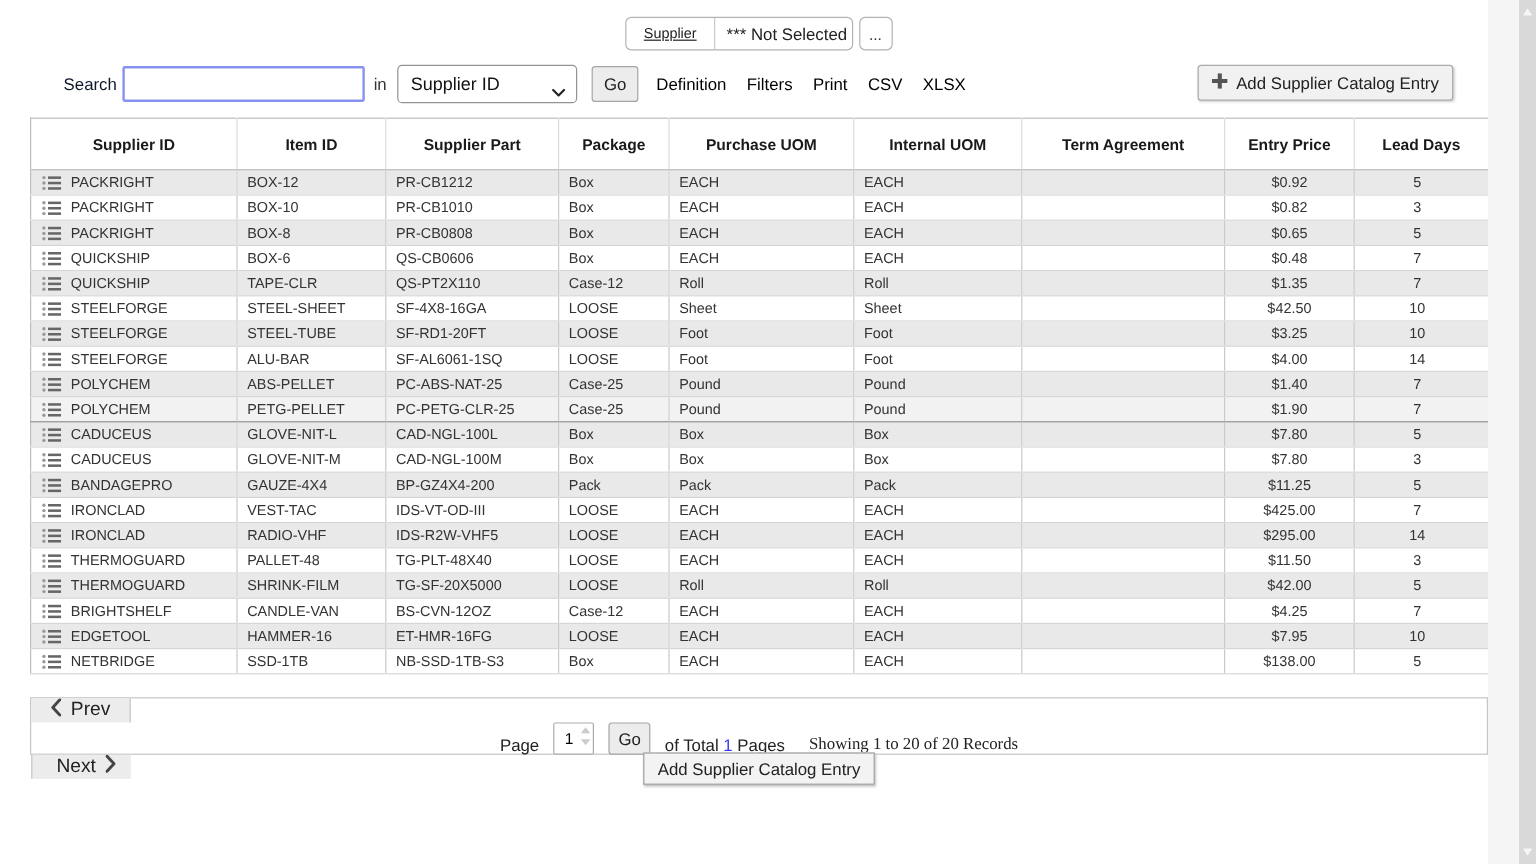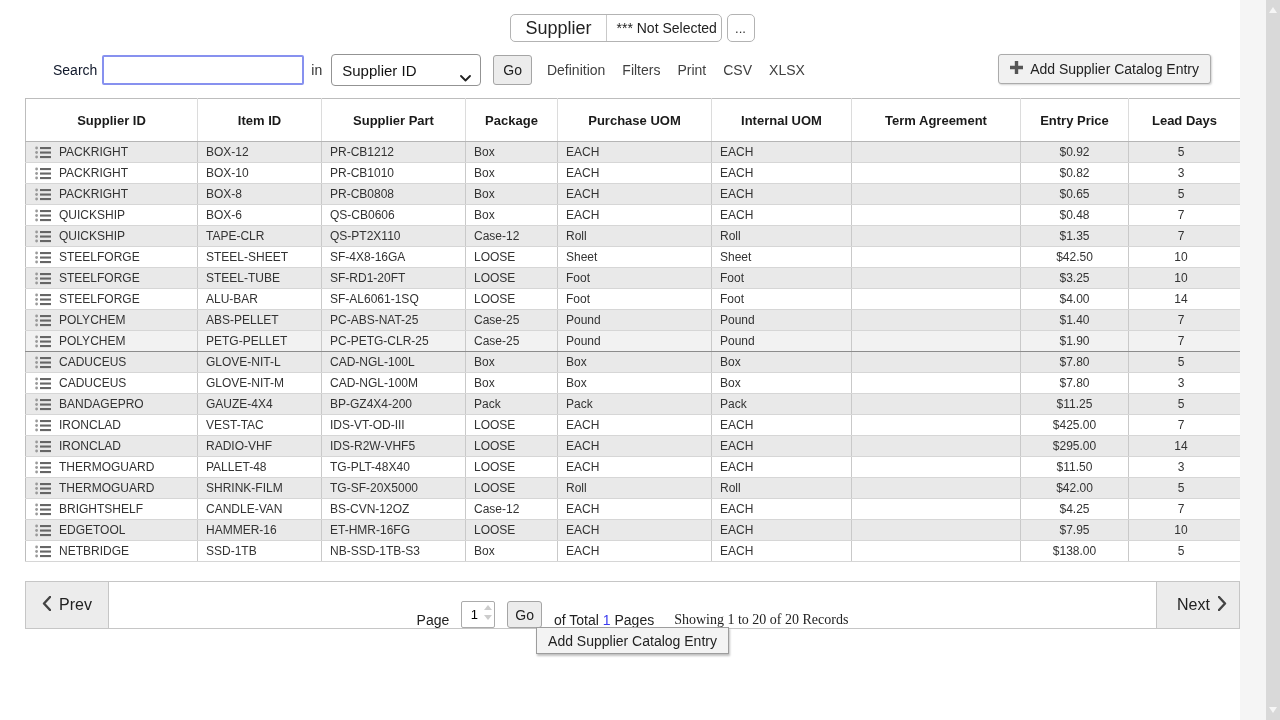--- a/index.html
+++ b/index.html
@@ -14,21 +14,21 @@
     width:1240px; height:720px; background:#fff; position:relative;
   }
   .content { width:1215px; margin-left:25px; }
 
   
   .top-bar { display:flex; justify-content:center; align-items:center; padding-top:14px; gap:5px; }
   .supplier-group {
     display:flex; align-items:stretch; border:1px solid #b3b3b3; border-radius:5px;
     height:28px; background:#fff; overflow:hidden;
   }
-  .supplier-label { display:flex; align-items:center; padding:0 14px; font-size:18px; color:#222; }
+  .supplier-label { display:flex; align-items:center; padding:0 14px; font-size:12px; color:#222;text-decoration:underline; }
   .supplier-divider { width:1px; background:#c9c9c9; }
   .supplier-value {
     display:flex; align-items:center; width:114px; padding-left:10px;
     font-size:14px; color:#222; white-space:nowrap; overflow:hidden;
   }
   .more-btn {
     width:28px; height:28px; border:1px solid #b3b3b3; border-radius:5px; background:#fff;
     display:flex; align-items:center; justify-content:center; font-size:13px; color:#333; cursor:pointer;
   }
 
@@ -45,21 +45,21 @@
     display:flex; align-items:center; padding:0 10px; font-size:15px; color:#111;
     position:relative; cursor:pointer;
   }
   .field-select .chev { position:absolute; right:9px; top:13px; }
   .btn {
     background:#ececec; border:1px solid #a5a5a5; border-radius:3px;
     font-size:14px; color:#222; font-family:inherit; cursor:pointer;
   }
   .go-btn { margin-left:12px; height:30px; padding:0 9px; }
   .links { display:flex; gap:17px; margin-left:15px; }
-  .links a { color:#404040; font-size:14px; text-decoration:none; cursor:pointer; }
+  .links a { color:#000000; font-size:14px; text-decoration:none; cursor:pointer; }
   .add-top-btn {
     position:absolute; right:29px; top:1px; height:30px; padding:0 11px;
     display:flex; align-items:center; gap:7px; background:#f1f1f1;
     border:1px solid #ababab; border-radius:3px; font-size:14px; color:#222;
     box-shadow:1px 1px 2px rgba(0,0,0,0.18); cursor:pointer;
   }
 
   
   table.catalog {
     margin-top:11px; width:1215px; border-collapse:collapse; table-layout:fixed;
@@ -83,21 +83,21 @@
     background:#f2f2f2; border-top:1px solid #8c8c8c; border-bottom:1px solid #8c8c8c;
   }
   .catalog td.num { text-align:center; }
   .catalog td.lead { padding-right:15px; }
   .cell-first { display:flex; align-items:center; gap:8px; }
   .row-icon { display:inline-flex; flex:0 0 auto; cursor:pointer; margin-left:1px; }
 
   
   .pager {
     margin-top:19px; width:1215px; height:48px; border:1px solid #c6c6c6;
-    background:#fff; display:flex; align-items:stretch;
+    background:#fff; display:flex; align-items:stretch;flex-direction:column;
   }
   .pager-prev, .pager-next {
     width:83px; background:#ececec; display:flex; align-items:center; justify-content:center;
     gap:8px; font-size:16px; color:#222; cursor:pointer;
   }
   .pager-prev { border-right:1px solid #c6c6c6; }
   .pager-next { border-left:1px solid #c6c6c6;padding-left:8px; }
   .pager-mid { flex:1; display:flex; align-items:flex-end; justify-content:center; gap:12px; font-size:14px; color:#222; }
   .page-input-wrap { position:relative; width:34px; height:27px; }
   .page-input {

